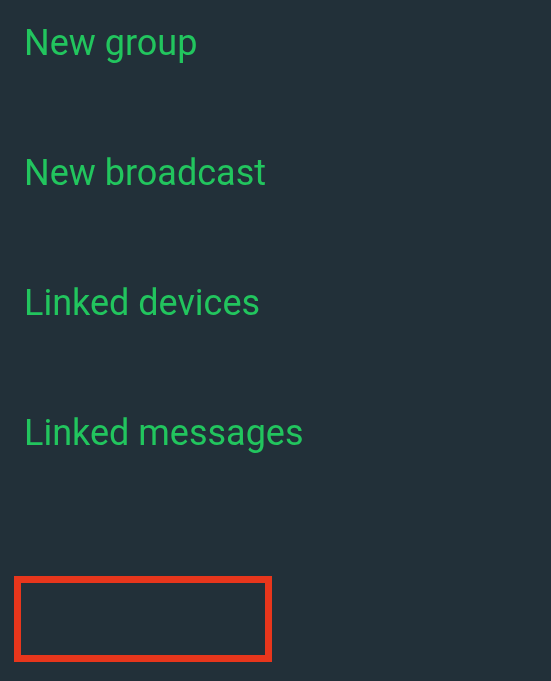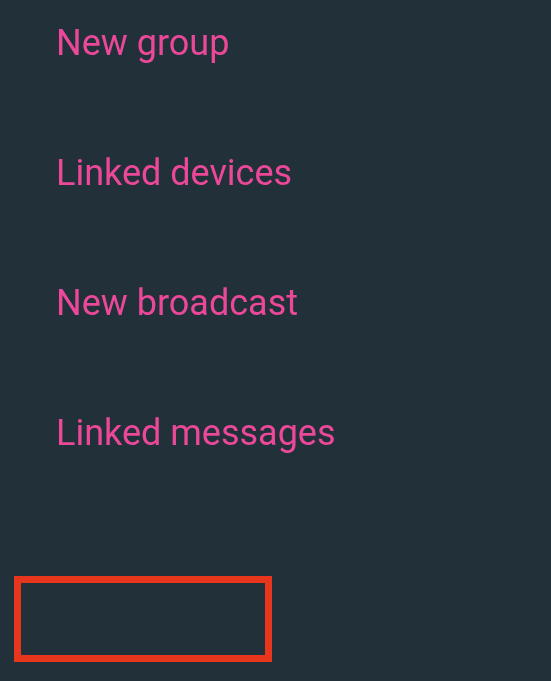--- a/index.html
+++ b/index.html
@@ -13,28 +13,27 @@
       background-color: #223039;
       font-family: -apple-system, BlinkMacSystemFont, "Segoe UI", Roboto, Helvetica, Arial, sans-serif;
       overflow: hidden;
     }
     .menu {
       display: flex;
       flex-direction: column;
       padding-top: 0;
     }
     .menu-item {
-      color: #ec4899;
+      color: #22c55e;
       font-size: 36px;
       font-weight: 400;
-      padding: 44px 30px 44px 40px;
+      padding: 44px 30px 44px 24px;
       cursor: pointer;
       display: flex;
       align-items: center;
-      margin-left: 16px;
     }
     .menu-item:first-child {
       padding-top: 22px;
       padding-bottom: 44px;
     }
     .highlight-box {
       position: absolute;
       border: 7px solid #e8361c;
       left: 14px;
       top: 576px;
@@ -44,23 +43,23 @@
     }
   </style>
 </head>
 <body>
 
 <div class="menu">
   <div class="menu-item">
     <span>New group</span>
   </div>
   <div class="menu-item">
-    <span>Linked devices</span>
+    <span>New broadcast</span>
   </div>
   <div class="menu-item">
-    <span>New broadcast</span>
+    <span>Linked devices</span>
   </div>
   <div class="menu-item">
     <span>Linked messages</span>
   </div>
 </div>
 
 <div class="highlight-box"></div>
 
 </body></html>

